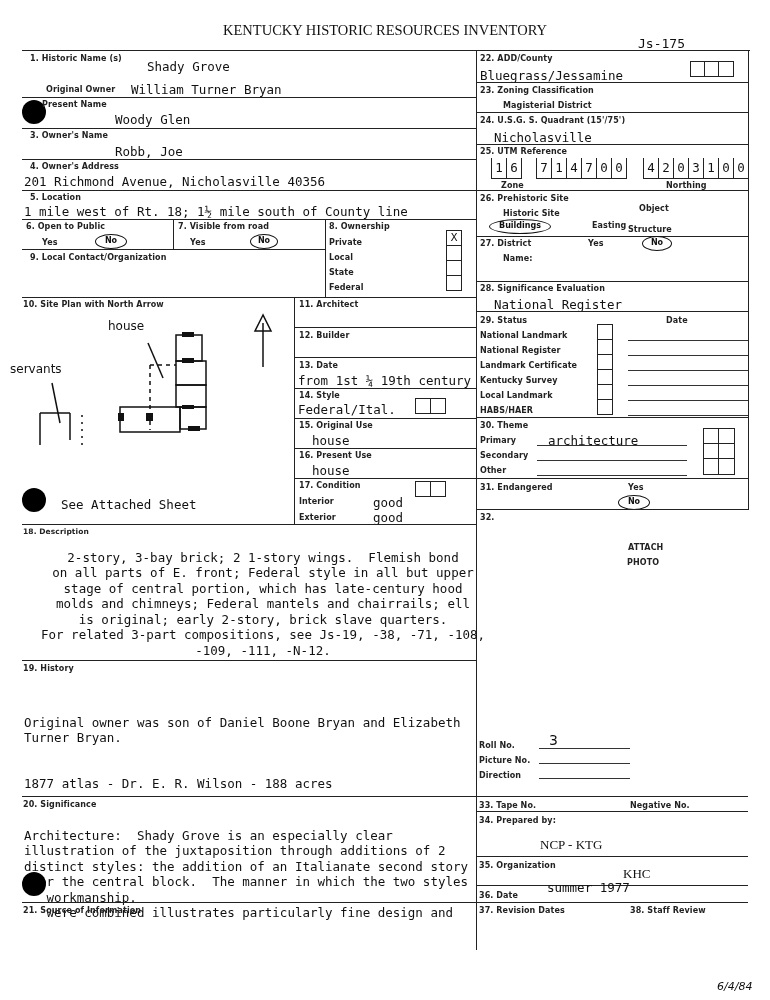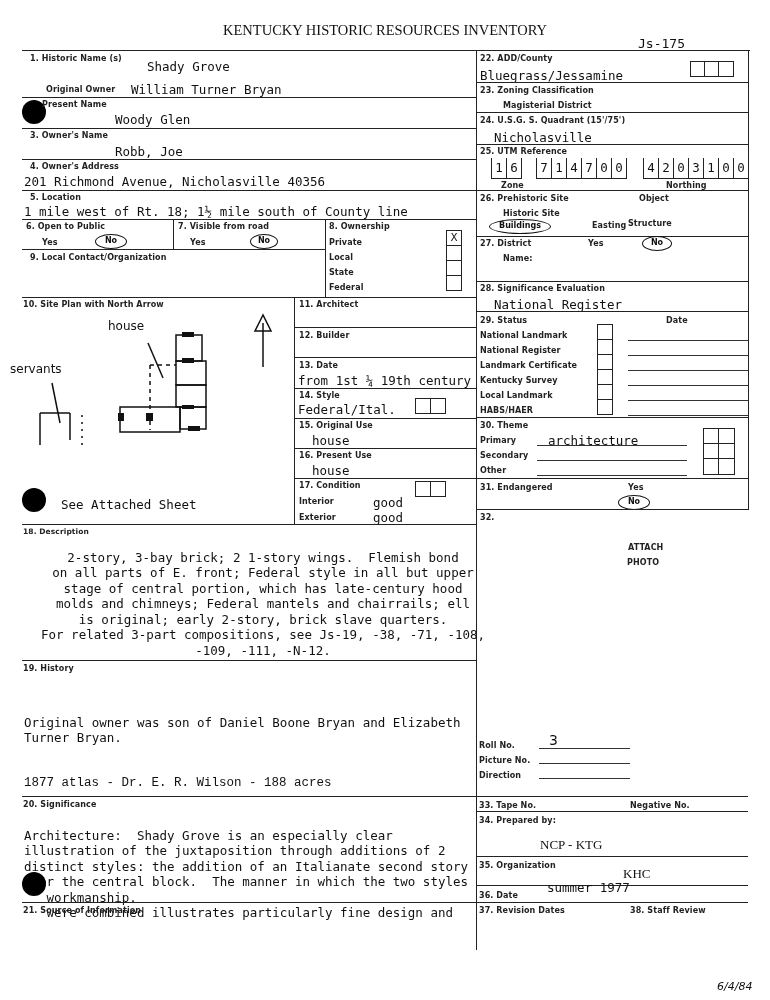--- a/index.html
+++ b/index.html
@@ -144,21 +144,21 @@
 <div class="lbl" style="left:23px;top:527px;font-size:7.5px;">18. Description</div>
 <div class="para" style="left:41px;top:534px;text-align:center;">
 <div>2-story, 3-bay brick; 2 1-story wings.  Flemish bond</div><div>on all parts of E. front; Federal style in all but upper</div><div>stage of central portion, which has late-century hood</div><div>molds and chimneys; Federal mantels and chairrails; ell</div><div>is original; early 2-story, brick slave quarters.</div><div>For related 3-part compositions, see Js-19, -38, -71, -108,</div><div>-109, -111, -N-12.</div>
 </div>
 <div class="hl" style="left:22px;top:660px;width:454px;"></div>
 
 <div class="lbl" style="left:23px;top:664px;">19. History</div>
 <div class="para" style="left:24px;top:699px;">
 <div>Original owner was son of Daniel Boone Bryan and Elizabeth</div><div>Turner Bryan.</div>
 </div>
-<div class="val" style="left:24px;top:776px;font-family:Liberation Mono, monospace;">1877 atlas - Dr. E. R. Wilson - 188 acres</div>
+<div class="val" style="left:24px;top:776px;">1877 atlas - Dr. E. R. Wilson - 188 acres</div>
 <div class="hl" style="left:22px;top:796px;width:454px;"></div>
 
 <div class="lbl" style="left:23px;top:800px;">20. Significance</div>
 <div class="para" style="left:24px;top:812px;">
 <div>Architecture:  Shady Grove is an especially clear</div><div>illustration of the juxtaposition through additions of 2</div><div>distinct styles: the addition of an Italianate second story</div><div>over the central block.  The manner in which the two styles</div><div>   workmanship.</div><div>   were combined illustrates particularly fine design and</div>
 </div>
 <div class="dot" style="left:22px;top:872px;"></div>
 <div class="hl" style="left:22px;top:902px;width:454px;"></div>
 <div class="lbl" style="left:23px;top:906px;text-align:right;">21. Source of Information</div>
 
@@ -196,23 +196,23 @@
     <span>1</span>
     <span>0</span>
     <span>0</span>
 </div>
 <div class="lbl" style="left:501px;top:181px;">Zone</div>
 <div class="lbl" style="left:592px;top:181px;margin-top:40px;">Easting</div>
 <div class="lbl" style="left:666px;top:181px;">Northing</div>
 <div class="hl" style="left:476px;top:190px;width:272px;"></div>
 
 <div class="lbl" style="left:480px;top:194px;">26. Prehistoric Site</div>
-<div class="lbl" style="left:628px;top:194px;padding-left:11px;">Object</div>
+<div class="lbl" style="left:628px;top:204px;padding-left:11px;">Object</div>
 <div class="lbl" style="left:503px;top:209px;">Historic Site</div>
-<div class="lbl" style="left:628px;top:219px;">Structure</div>
+<div class="lbl" style="left:628px;top:225px;">Structure</div>
 <div class="circle" style="left:489px;top:219px;width:62px;height:15px;line-height:12px;">Buildings</div>
 <div class="hl" style="left:476px;top:236px;width:272px;"></div>
 <div class="lbl" style="left:480px;top:239px;">27. District</div>
 <div class="lbl" style="left:588px;top:239px;">Yes</div>
 <div class="circle" style="left:642px;top:236px;width:30px;height:15px;line-height:12px;">No</div>
 <div class="lbl" style="left:503px;top:254px;">Name:</div>
 <div class="hl" style="left:476px;top:281px;width:272px;"></div>
 
 <div class="lbl" style="left:480px;top:284px;">28. Significance Evaluation</div>
 <div class="val" style="left:494px;top:297px;">National Register</div>

